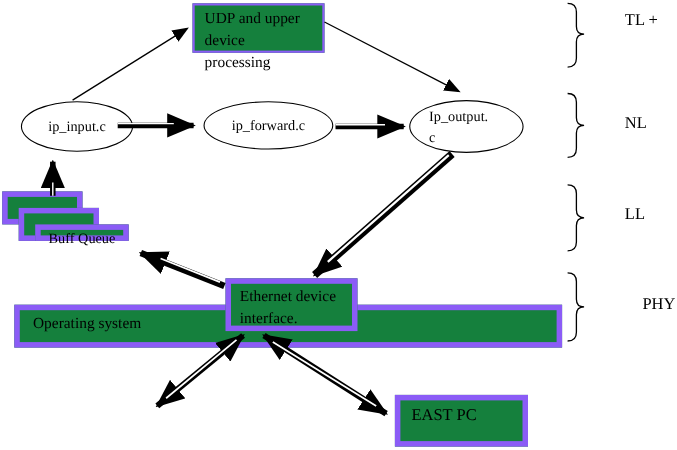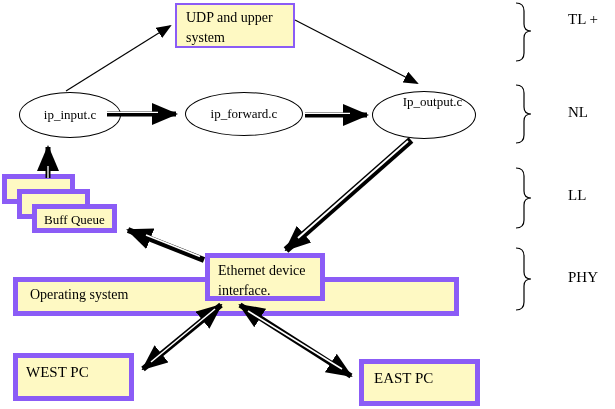--- a/index.html
+++ b/index.html
@@ -1,55 +1,56 @@
 <!DOCTYPE html>
 <html><head>
 <meta charset="utf-8">
 <style>
   html,body{margin:0;padding:0;background:#fff;}
   #canvas{
     position:relative;width:615px;height:409px;background:#fff;
     font-family:"Liberation Serif","DejaVu Serif",serif;color:#000;overflow:hidden;
   }
-  .box{position:absolute;border:5px solid #8b5cf6;background:#fef9c3;box-sizing:border-box;}
+  .box{position:absolute;border:5px solid #8b5cf6;background:#15803d;box-sizing:border-box;}
   .ellipse{position:absolute;border:1px solid #000;border-radius:50%;background:#fff;
     box-sizing:border-box;display:flex;align-items:center;justify-content:center;
     font-size:13px;z-index:4;}
   .line{display:block;}
   #udp-box{left:175px;top:3px;width:120px;height:45px;border-width:2px;
     padding:3px 0 0 9px;font-size:14px;line-height:20px;overflow:visible;z-index:3;}
   #ip-input{left:19px;top:92px;width:102px;height:46px;}
   #ip-forward{left:185px;top:92px;width:118px;height:44px;text-align:right;}
   #ip-output{left:372px;top:91px;width:104px;height:48px;
-    flex-direction:row;align-items:flex-start;padding-left:17px;line-height:19px;}
+    flex-direction:column;align-items:flex-start;padding-left:17px;line-height:19px;}
   #bq-back{left:2px;top:174px;width:73px;height:30px;z-index:2;}
   #bq-mid{left:17px;top:189px;width:73px;height:30px;z-index:3;}
-  #bq-front{left:32px;top:204px;width:85px;height:29px;z-index:4;
-    display:flex;align-items:flex-end;justify-content:center;font-size:13px;}
+  #bq-front{left:32px;top:204px;width:85px;height:15px;z-index:4;
+    display:flex;align-items:flex-start;justify-content:center;font-size:13px;}
   #eth-box{left:180px;top:253px;width:120px;height:48px;z-index:6;
     padding:3px 0 0 8px;font-size:14px;line-height:20px;margin-left:25px;}
-  #os-box{left:13px;top:277px;width:446px;height:39px;z-index:1;
+  #os-box{left:13px;top:277px;width:498px;height:39px;z-index:1;
     padding:5px 0 0 12px;font-size:14px;}
   #west-box{left:13px;top:353px;width:121px;height:48px;
     padding:6px 0 0 8px;font-size:15px;}
   #east-box{left:359px;top:359px;width:121px;height:47px;
     padding:6px 0 0 10px;font-size:15px;}
   .layer-label{position:absolute;left:568px;font-size:15px;line-height:18px;z-index:5;}
-  #lbl-tl{top:10px;} #lbl-nl{top:103px;} #lbl-ll{top:186px;} #lbl-phy{top:268px;}
+  #lbl-tl{top:10px;} #lbl-nl{top:103px;} #lbl-ll{top:186px;} #lbl-phy{top:268px;margin-left:16px;}
   svg.overlay{position:absolute;left:0;top:0;width:615px;height:409px;
     z-index:20;pointer-events:none;}
 </style>
 </head>
 <body>
 
 <div id="canvas">
 
   <div class="box" id="udp-box">
     <span class="line">UDP and upper</span>
-    <span class="line">system</span>
+    <span class="line">device</span>
+    <span class="line">processing</span>
   </div>
 
   <div class="ellipse" id="ip-input">
     <span>ip_input.c</span>
   </div>
   <div class="ellipse" id="ip-forward">
     <span>ip_forward.c</span>
   </div>
   <div class="ellipse" id="ip-output">
     <span class="line">Ip_output.</span>
@@ -63,23 +64,20 @@
   </div>
 
   <div class="box" id="os-box">
     <span>Operating system</span>
   </div>
   <div class="box" id="eth-box">
     <span class="line">Ethernet device</span>
     <span class="line">interface.</span>
   </div>
 
-  <div class="box" id="west-box">
-    <span>WEST PC</span>
-  </div>
   <div class="box" id="east-box">
     <span>EAST PC</span>
   </div>
 
   <div class="layer-label" id="lbl-tl">TL +</div>
   <div class="layer-label" id="lbl-nl">NL</div>
   <div class="layer-label" id="lbl-ll">LL</div>
   <div class="layer-label" id="lbl-phy">PHY</div>
 
   <svg class="overlay" viewBox="0 0 615 409" xmlns="http://www.w3.org/2000/svg">

